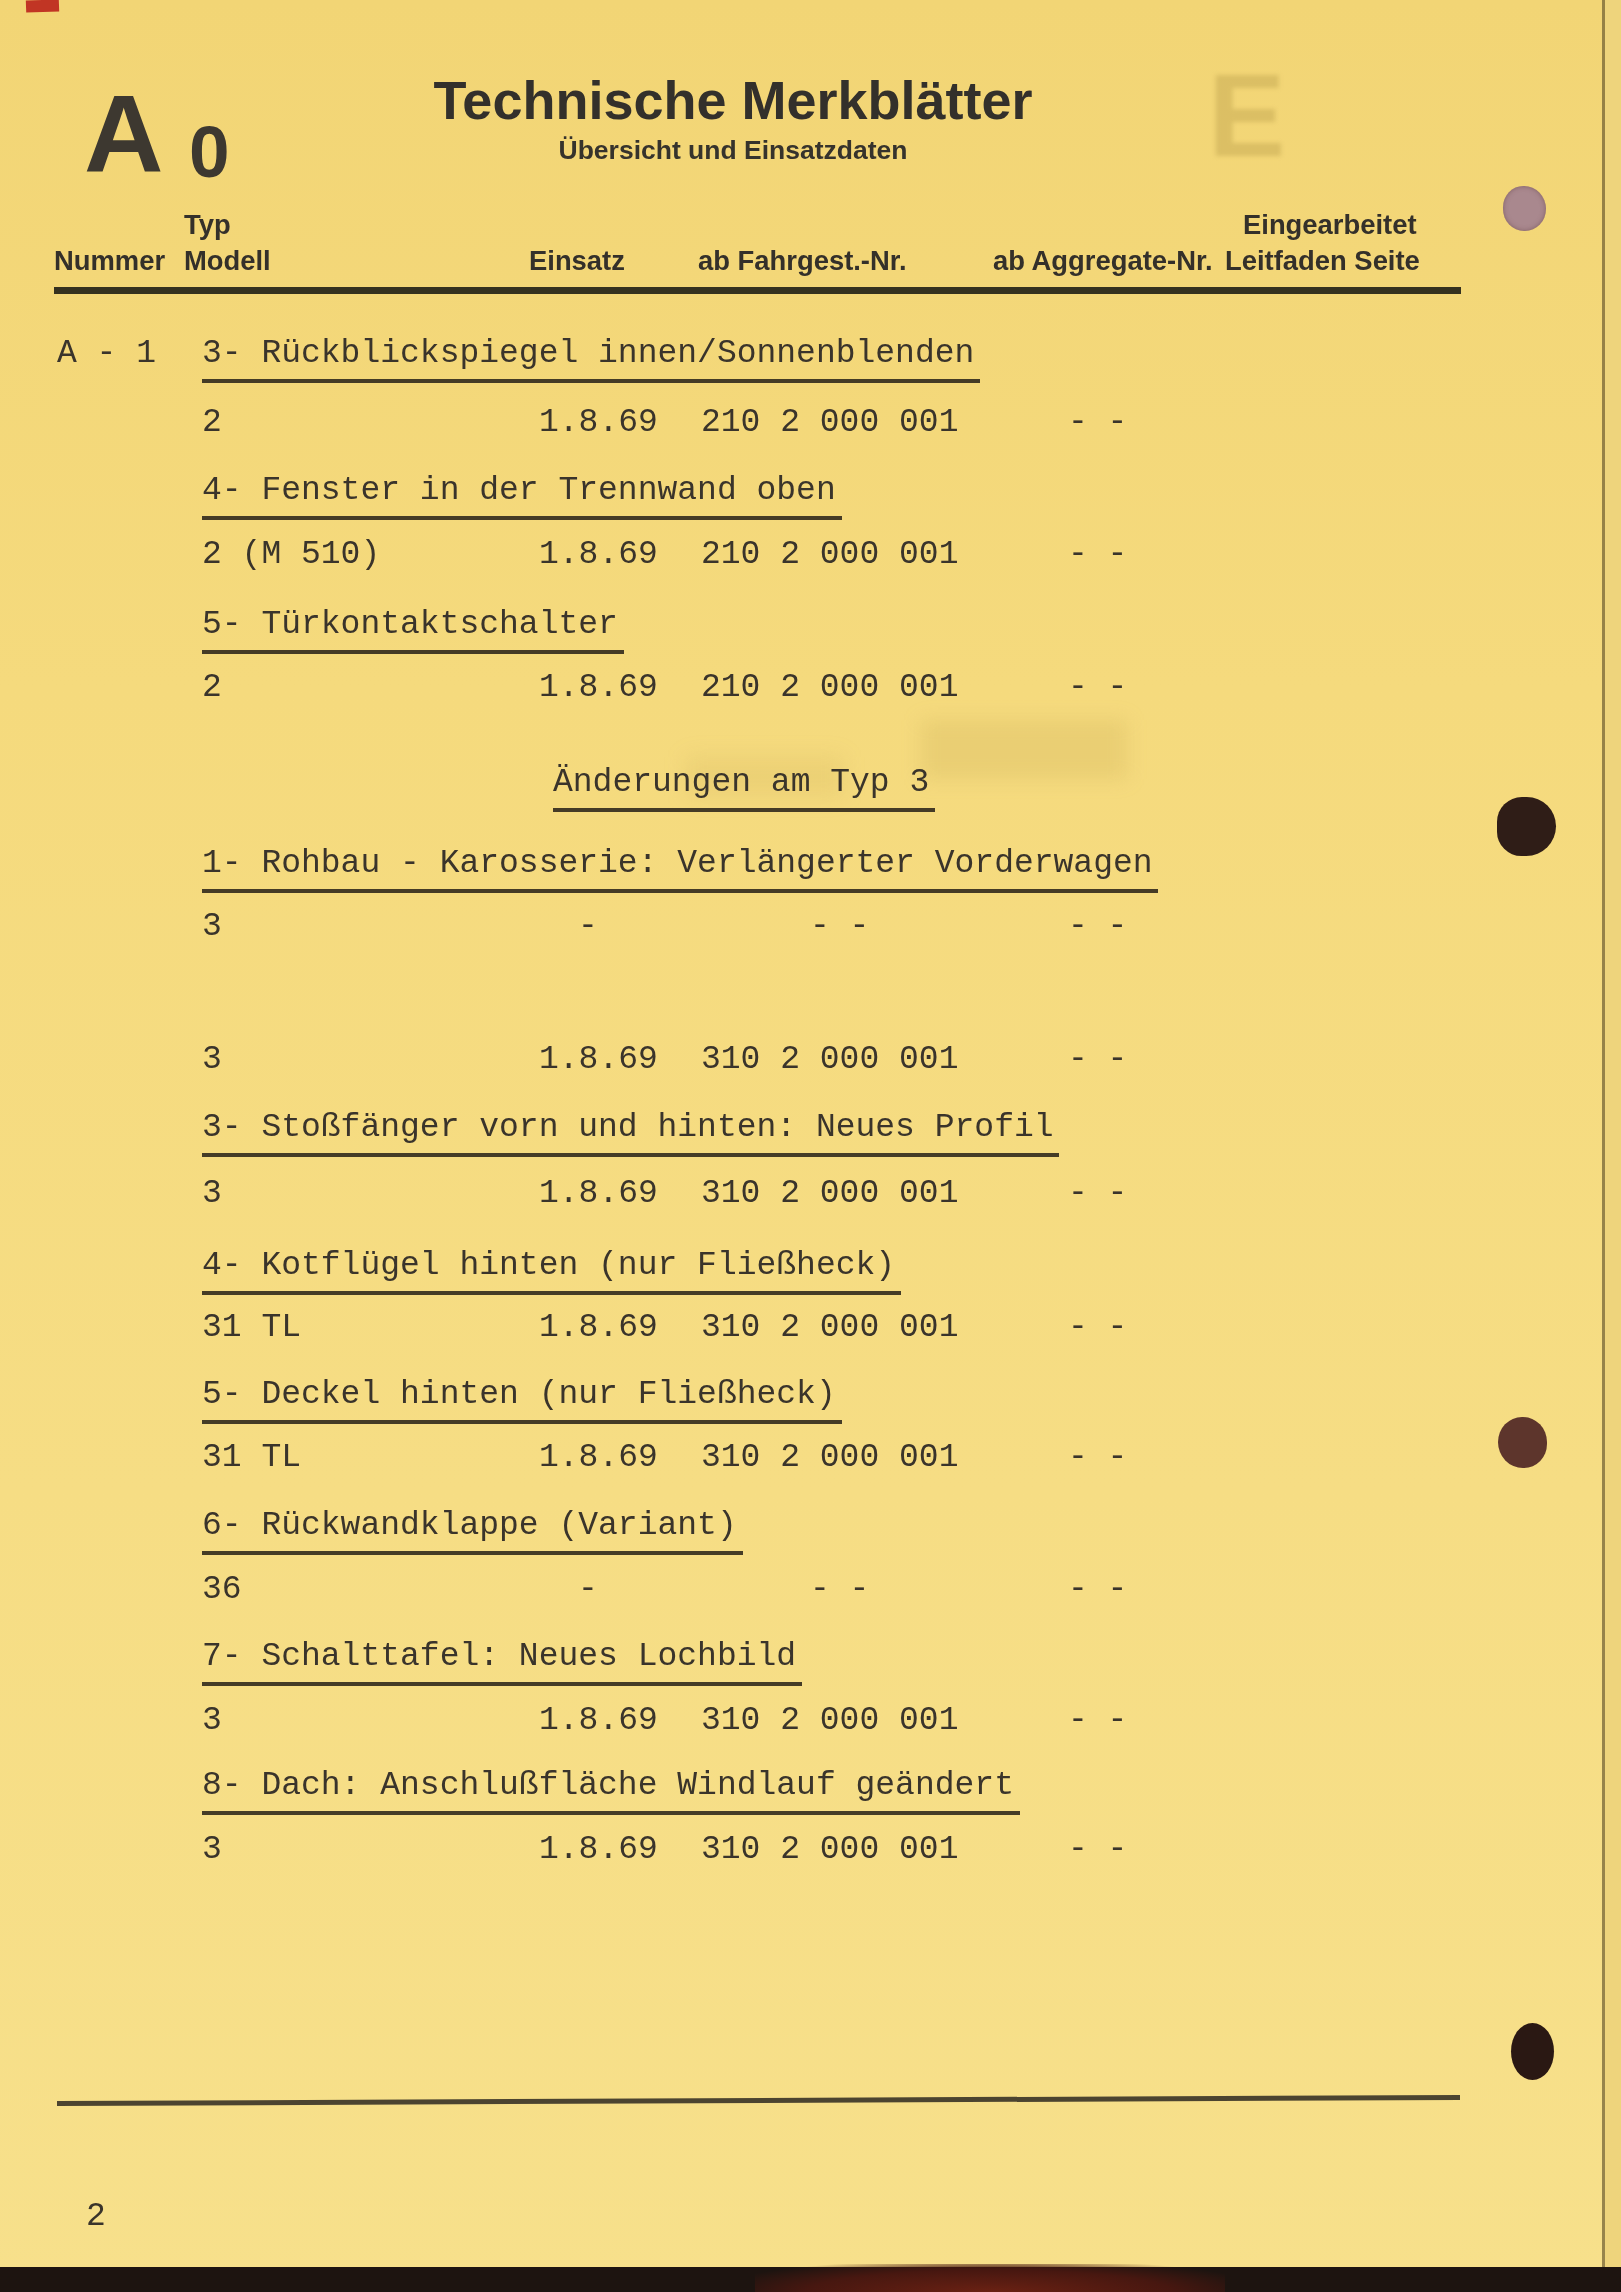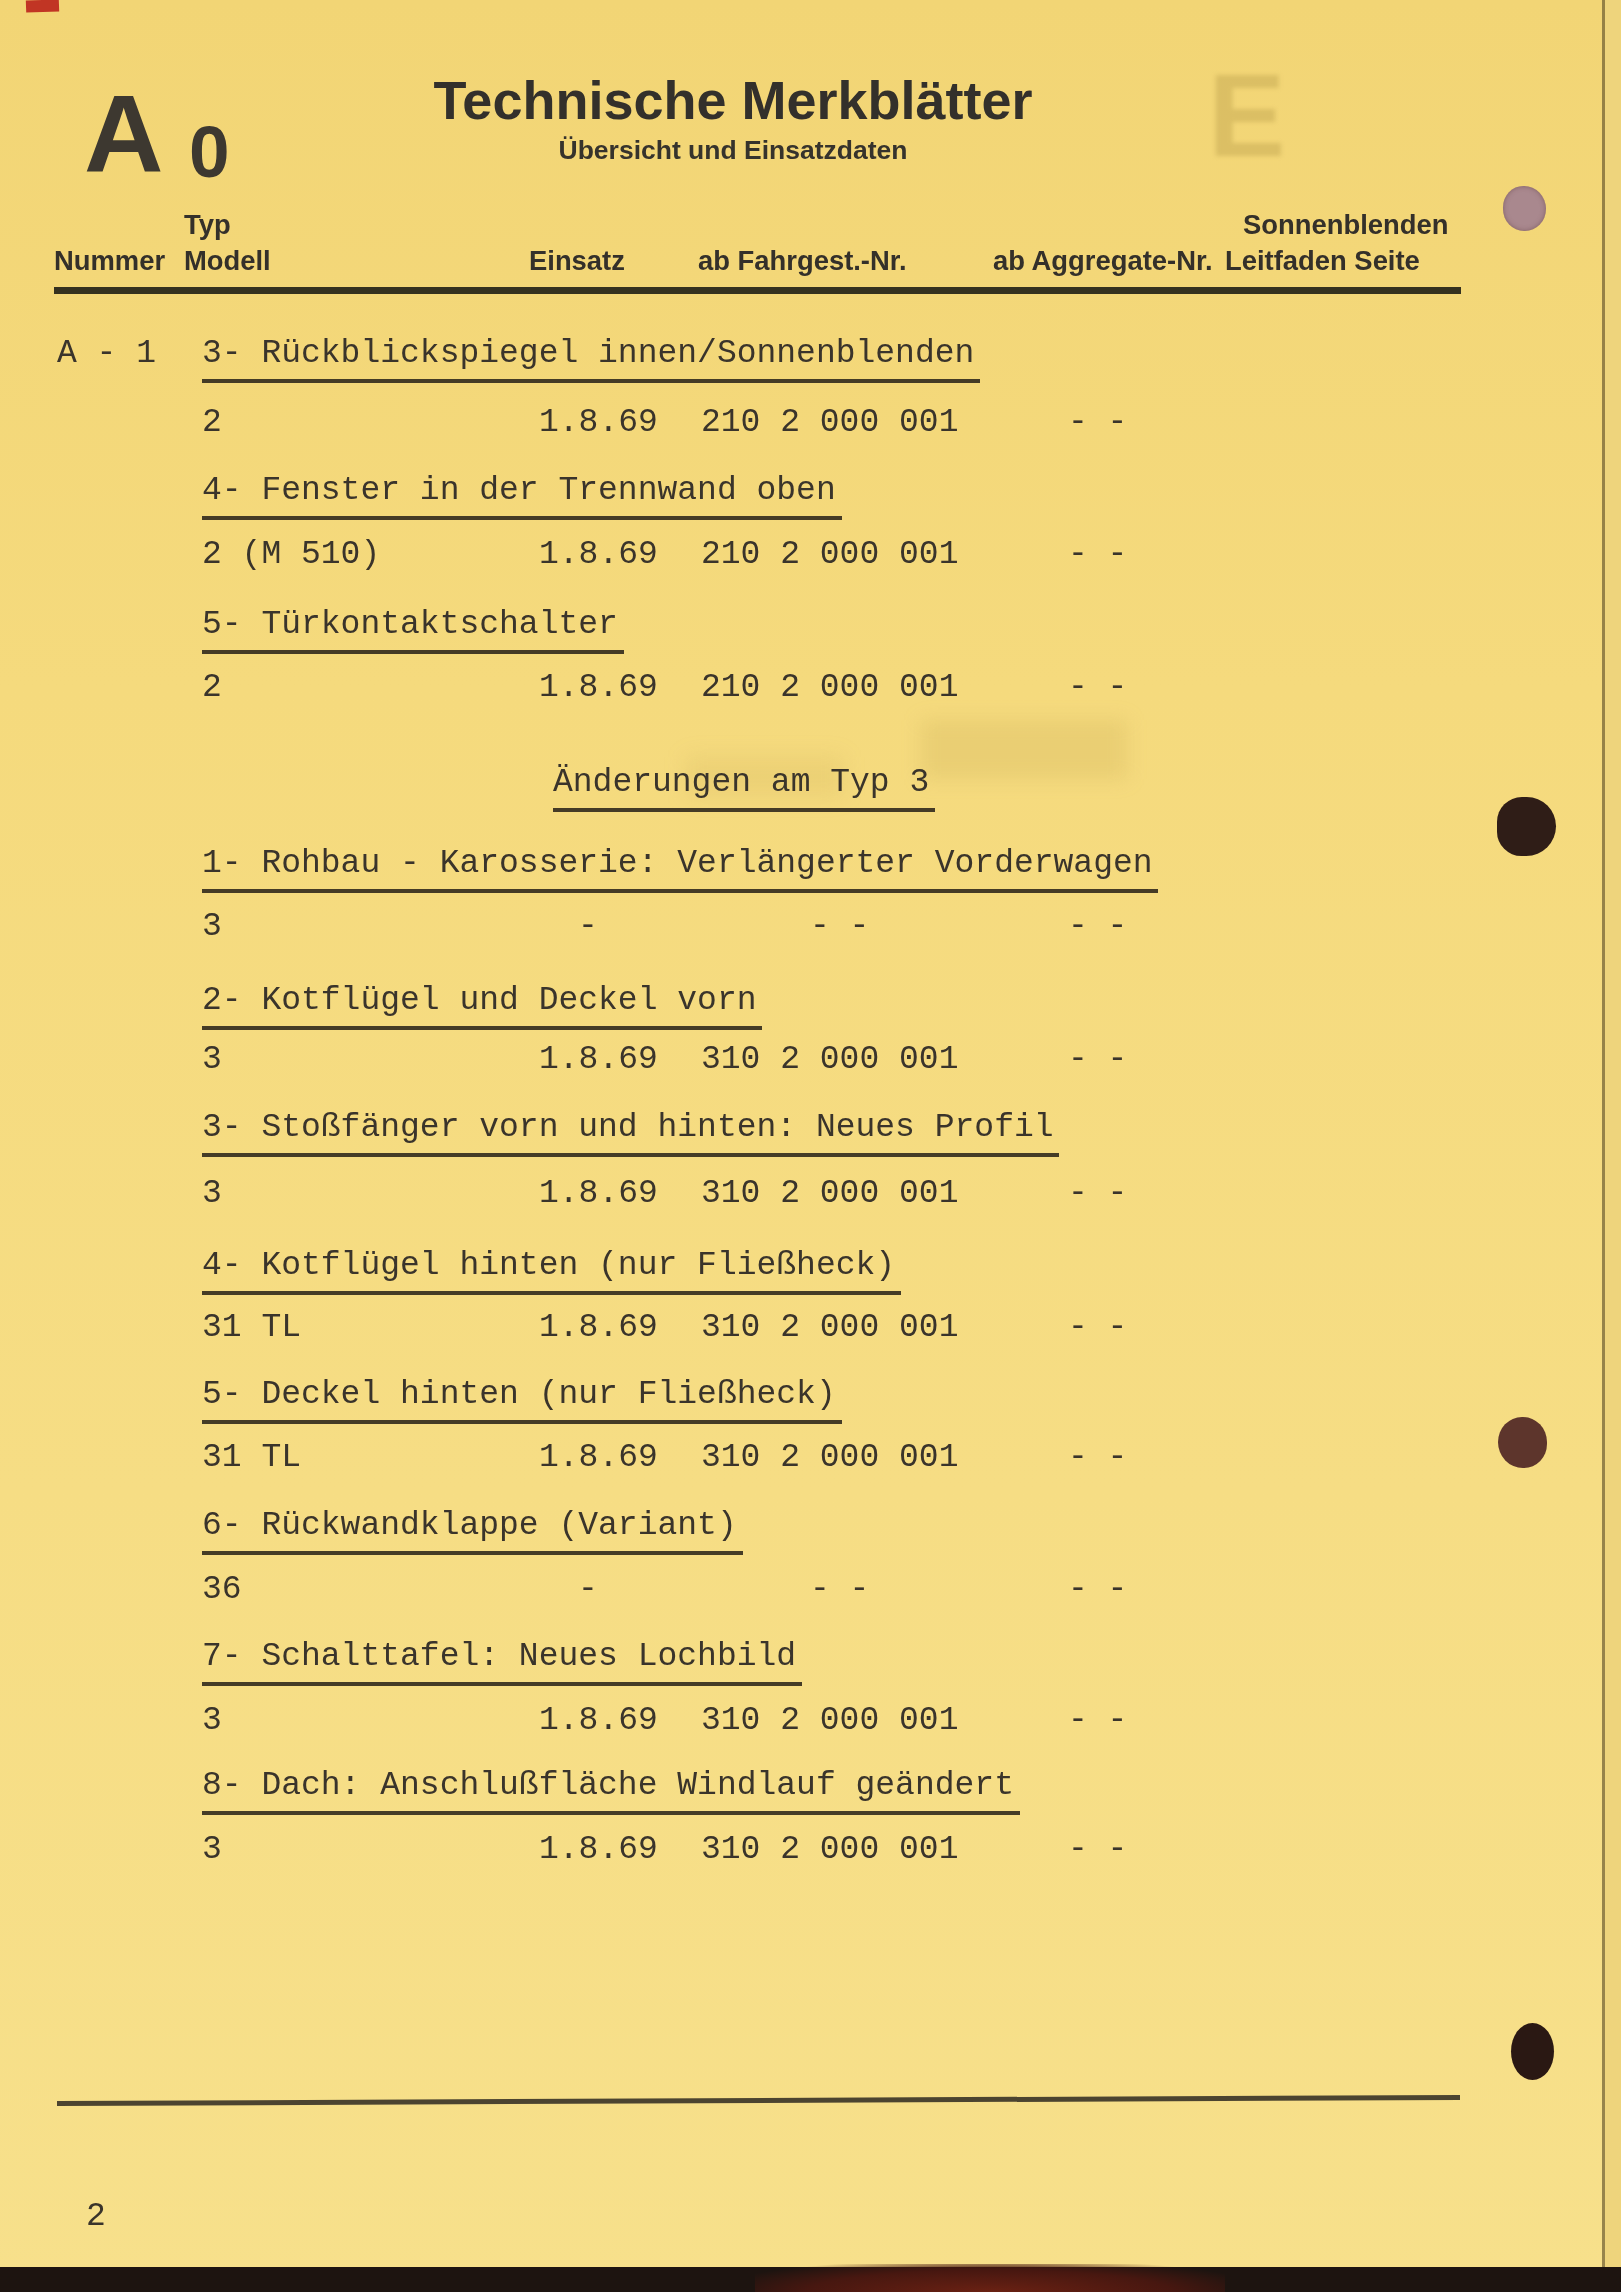--- a/index.html
+++ b/index.html
@@ -71,21 +71,21 @@
   </div>
   <div class="print title">Technische Merkblätter</div>
   <div class="print subtitle">Übersicht und Einsatzdaten</div>
 
   <div class="print colhead" style="left:184px;top:209px;">Typ</div>
   <div class="print colhead" style="left:54px;top:245px;">Nummer</div>
   <div class="print colhead" style="left:184px;top:245px;">Modell</div>
   <div class="print colhead" style="left:529px;top:245px;">Einsatz</div>
   <div class="print colhead" style="left:698px;top:245px;">ab Fahrgest.-Nr.</div>
   <div class="print colhead" style="left:993px;top:245px;">ab Aggregate-Nr.</div>
-  <div class="print colhead" style="left:1243px;top:209px;">Sonnenblenden</div>
+  <div class="print colhead" style="left:1243px;top:209px;">Eingearbeitet</div>
   <div class="print colhead" style="left:1225px;top:245px;">Leitfaden Seite</div>
   <div class="ruleTop"></div>
 
   <div class="content">
 
     <div class="sec tw" style="top:335px;">
       <span class="codecell">A - 1</span>
       <span class="item">3- Rückblickspiegel innen/Sonnenblenden</span>
     </div>
     <div class="row tw" style="top:404px;">
@@ -122,23 +122,20 @@
     <div class="sec tw" style="top:845px;">
       <span class="item">1- Rohbau - Karosserie: Verlängerter Vorderwagen</span>
     </div>
     <div class="row tw dash" style="top:908px;">
       <span class="c-model">3</span>
       <span class="c-einsatz">-</span>
       <span class="c-fahr">- -</span>
       <span class="c-aggr">- -</span>
     </div>
 
-    <div class="sec tw" style="top:982px;">
-      <span class="item">2- Kotflügel und Deckel vorn</span>
-    </div>
     <div class="row tw" style="top:1041px;">
       <span class="c-model">3</span>
       <span class="c-einsatz">1.8.69</span>
       <span class="c-fahr">310 2 000 001</span>
       <span class="c-aggr">- -</span>
     </div>
 
     <div class="sec tw" style="top:1109px;">
       <span class="item">3- Stoßfänger vorn und hinten: Neues Profil</span>
     </div>

